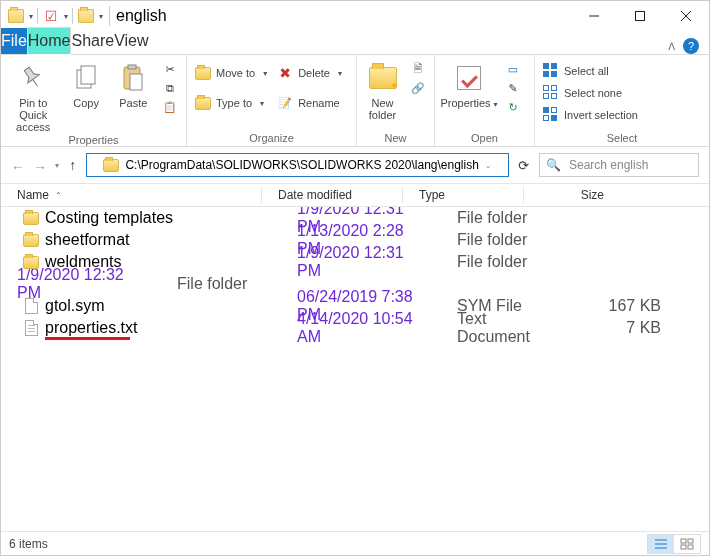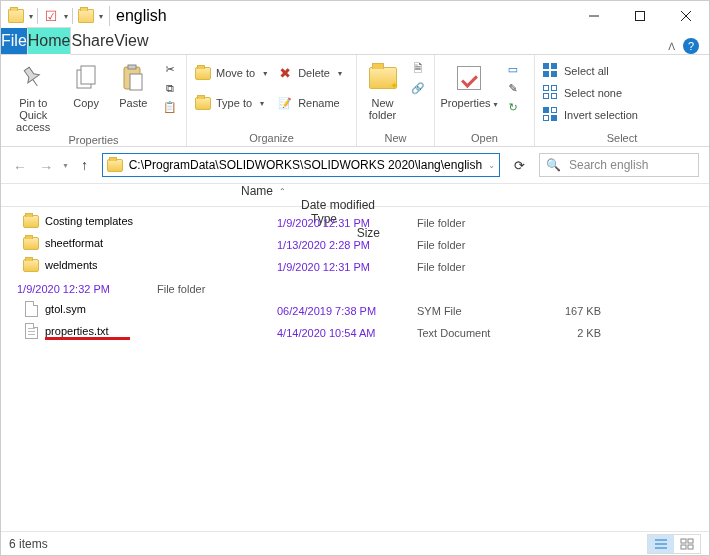--- a/index.html
+++ b/index.html
@@ -58,41 +58,41 @@
   .grid9 span { background:#2f7ec3; }
   .grid9.none span { background:#fff; border:1px solid #2f7ec3; }
   .grid9.inv span:nth-child(1),.grid9.inv span:nth-child(4){ background:#2f7ec3;} 
   .grid9.inv span:nth-child(2),.grid9.inv span:nth-child(3){ background:#fff; border:1px solid #2f7ec3;}
 
   
   .navrow { height: 36px; display:flex; align-items:center; padding: 0 10px; gap:8px; }
   .nav-arrow { width:22px; height:22px; display:flex; align-items:center; justify-content:center; color:#999; font-size:14px;}
   .nav-arrow.enabled { color:#333; }
   .nav-dd { font-size:8px; color:#888; }
-  .address { flex:1; height:24px; border:1px solid #1979ca; display:flex; align-items:center; padding:0 4px; gap:6px; }
+  .address { flex:1; height:24px; border:1px solid #1979ca; display:flex; align-items:center; padding:0 16px; gap:6px; }
   .address .folder-ic.small { flex-shrink:0; }
   .address-text { flex:1; font-size:12px; color:#000; white-space:nowrap; overflow:hidden; }
   .refresh-btn { width:28px; height:24px; display:flex; align-items:center; justify-content:center; font-size:13px; color:#333;}
   .search { width:160px; height:24px; border:1px solid #ccc; display:flex; align-items:center; padding:0 6px; gap:6px; color:#777; }
   .search input { border:none; outline:none; flex:1; font-size:12px; color:#333; background:transparent; }
   .search input::placeholder { color:#888; }
 
   
-  .cols { height:24px; border-top:1px solid #e5e5e5; border-bottom:1px solid #e5e5e5; display:flex; align-items:center; font-size:12px; color:#333;flex-direction:column; }
+  .cols { height:24px; border-top:1px solid #e5e5e5; border-bottom:1px solid #e5e5e5; display:flex; align-items:center; font-size:12px; color:#333; }
   .col { padding-left:16px; display:flex; align-items:center; gap:6px; }
   .c-name { width:260px; }
   .c-date { width:140px; }
   .c-type { width:120px; }
   .c-size { width:110px; justify-content:flex-end; padding-right:30px;}
   .sort-caret { font-size:8px; color:#555; }
   .col-sep { width:1px; height:16px; background:#e5e5e5; }
 
   
   .files { flex:1; overflow:auto; }
-  .row { height:22px; display:flex; align-items:flex-end; font-size:11px; }
+  .row { height:22px; display:flex; align-items:center; font-size:16px;gap:20px; }
   .row .c-name { display:flex; align-items:center; gap:6px; padding-left:22px; width:260px;}
   .row .c-date { width:140px; padding-left:16px; color:#6d28d9;}
   .row .c-type { width:120px; padding-left:16px; color:#555;}
   .row .c-size { width:110px; text-align:right; padding-right:30px; color:#555;}
   .file-ic { width:16px; height:16px; display:flex; align-items:center; justify-content:center; }
   .doc-ic { width:13px; height:16px; border:1px solid #aaa; background:#fff; position:relative; }
   .doc-ic::before { content:""; position:absolute; right:-1px; top:-1px; width:4px; height:4px; background:#fff; border-left:1px solid #aaa; border-bottom:1px solid #aaa; }
   .doc-ic.lines::after { content:""; position:absolute; left:2px; right:2px; top:4px; height:7px; background:repeating-linear-gradient(#bbb 0 1px, transparent 1px 3px); }
   .underline-red { position:relative; }
   .underline-red::after { content:""; position:absolute; left:0; bottom:-3px; width: 85px; height:3px; background:#d9161c; }
@@ -411,21 +411,21 @@
       </div>
       <div class="row">
         <div class="c-name">
           <span class="file-ic">
             <span class="doc-ic lines"></span>
           </span>
           <span class="underline-red">properties.txt</span>
         </div>
         <div class="c-date">4/14/2020 10:54 AM</div>
         <div class="c-type">Text Document</div>
-        <div class="c-size">2 KB</div>
+        <div class="c-size">7 KB</div>
       </div>
     </div>
 
   <div class="status">
     <span>6 items</span>
     <span class="spacer"></span>
     <div class="view-toggle">
       <div class="vt active">
           <svg width="14" height="12">
             <line x1="1" y1="2" x2="13" y2="2" stroke="#1979ca"></line>

